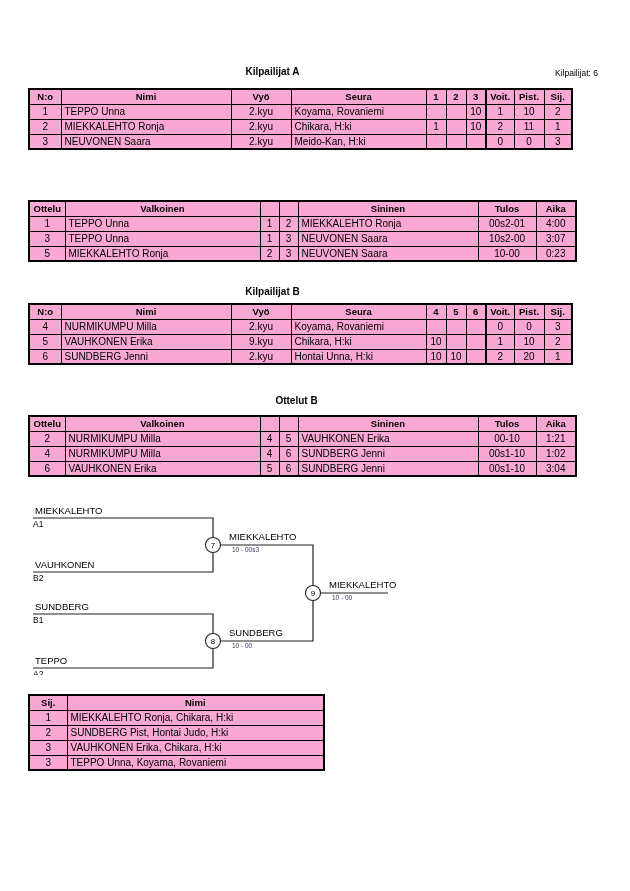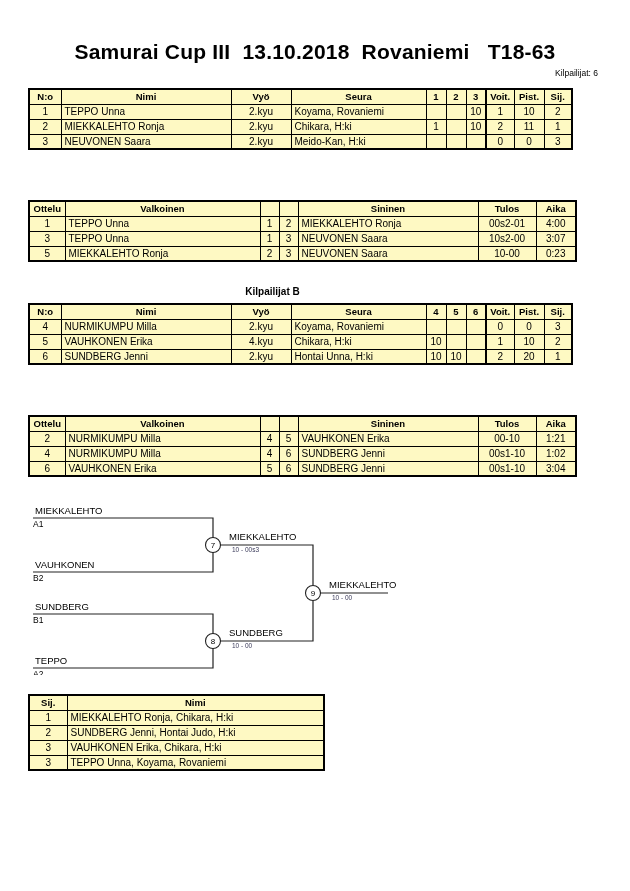--- a/index.html
+++ b/index.html
@@ -48,21 +48,21 @@
     font-weight: bold;
     text-align: center;
     white-space: pre;
   }
 
   
   .tbl {
     position: absolute;
     border-collapse: collapse;
     border: 2px solid #000;
-    background: #fef9c3;
+    background: #f9a8d4;
     table-layout: fixed;
     font-size: 10px;
   }
   .tbl th, .tbl td {
     border: 1px solid #000;
     padding: 1px 3px;
     height: 15px;
     box-sizing: border-box;
     overflow: hidden;
     white-space: nowrap;
@@ -117,23 +117,23 @@
     stroke: #222;
     stroke-width: 1.1;
     fill: #ffffff;
   }
 </style>
 </head>
 <body>
 
 <div id="page">
 
-  <div class="doc-title">Samurai Cup III  13.10.2018  Rovaniemi   T18-63</div>
   <div class="kilp-count">Kilpailijat: 6</div>
 
+  <div class="section-caption" style="left:28px; top:66px; width:489px;">Kilpailijat A</div>
 
   <table class="tbl" style="left:28px; top:88px; width:489px;">
     <colgroup>
       <col style="width:32px">
         <col style="width:170px">
         <col style="width:60px">
         <col style="width:135px">
       <col style="width:20px">
         <col style="width:20px">
         <col style="width:20px">
@@ -286,21 +286,21 @@
         <td class="c"></td>
         <td class="c"></td>
         <td class="c"></td>
         <td class="c sep-left">0</td>
         <td class="c">0</td>
         <td class="c">3</td>
       </tr>
       <tr>
         <td class="c">5</td>
         <td class="l">VAUHKONEN Erika</td>
-        <td class="c">4.kyu</td>
+        <td class="c">9.kyu</td>
         <td class="l">Chikara, H:ki</td>
         <td class="c">10</td>
         <td class="c"></td>
         <td class="c"></td>
         <td class="c sep-left">1</td>
         <td class="c">10</td>
         <td class="c">2</td>
       </tr>
       <tr>
         <td class="c">6</td>
@@ -310,20 +310,21 @@
         <td class="c">10</td>
         <td class="c">10</td>
         <td class="c"></td>
         <td class="c sep-left">2</td>
         <td class="c">20</td>
         <td class="c">1</td>
       </tr>
     </tbody>
   </table>
 
+  <div class="section-caption" style="left:28px; top:395px; width:537px;">Ottelut B</div>
 
   <table class="tbl" style="left:28px; top:415px; width:537px;">
     <colgroup>
       <col style="width:36px">
         <col style="width:195px">
       <col style="width:19px">
         <col style="width:19px">
       <col style="width:180px">
         <col style="width:58px">
         <col style="width:40px">
@@ -428,21 +429,21 @@
         <th class="c">Nimi</th>
       </tr>
     </thead>
     <tbody>
       <tr>
         <td class="c">1</td>
         <td class="l">MIEKKALEHTO Ronja, Chikara, H:ki</td>
       </tr>
       <tr>
         <td class="c">2</td>
-        <td class="l">SUNDBERG Jenni, Hontai Judo, H:ki</td>
+        <td class="l">SUNDBERG Pist, Hontai Judo, H:ki</td>
       </tr>
       <tr>
         <td class="c">3</td>
         <td class="l">VAUHKONEN Erika, Chikara, H:ki</td>
       </tr>
       <tr>
         <td class="c">3</td>
         <td class="l">TEPPO Unna, Koyama, Rovaniemi</td>
       </tr>
     </tbody>

